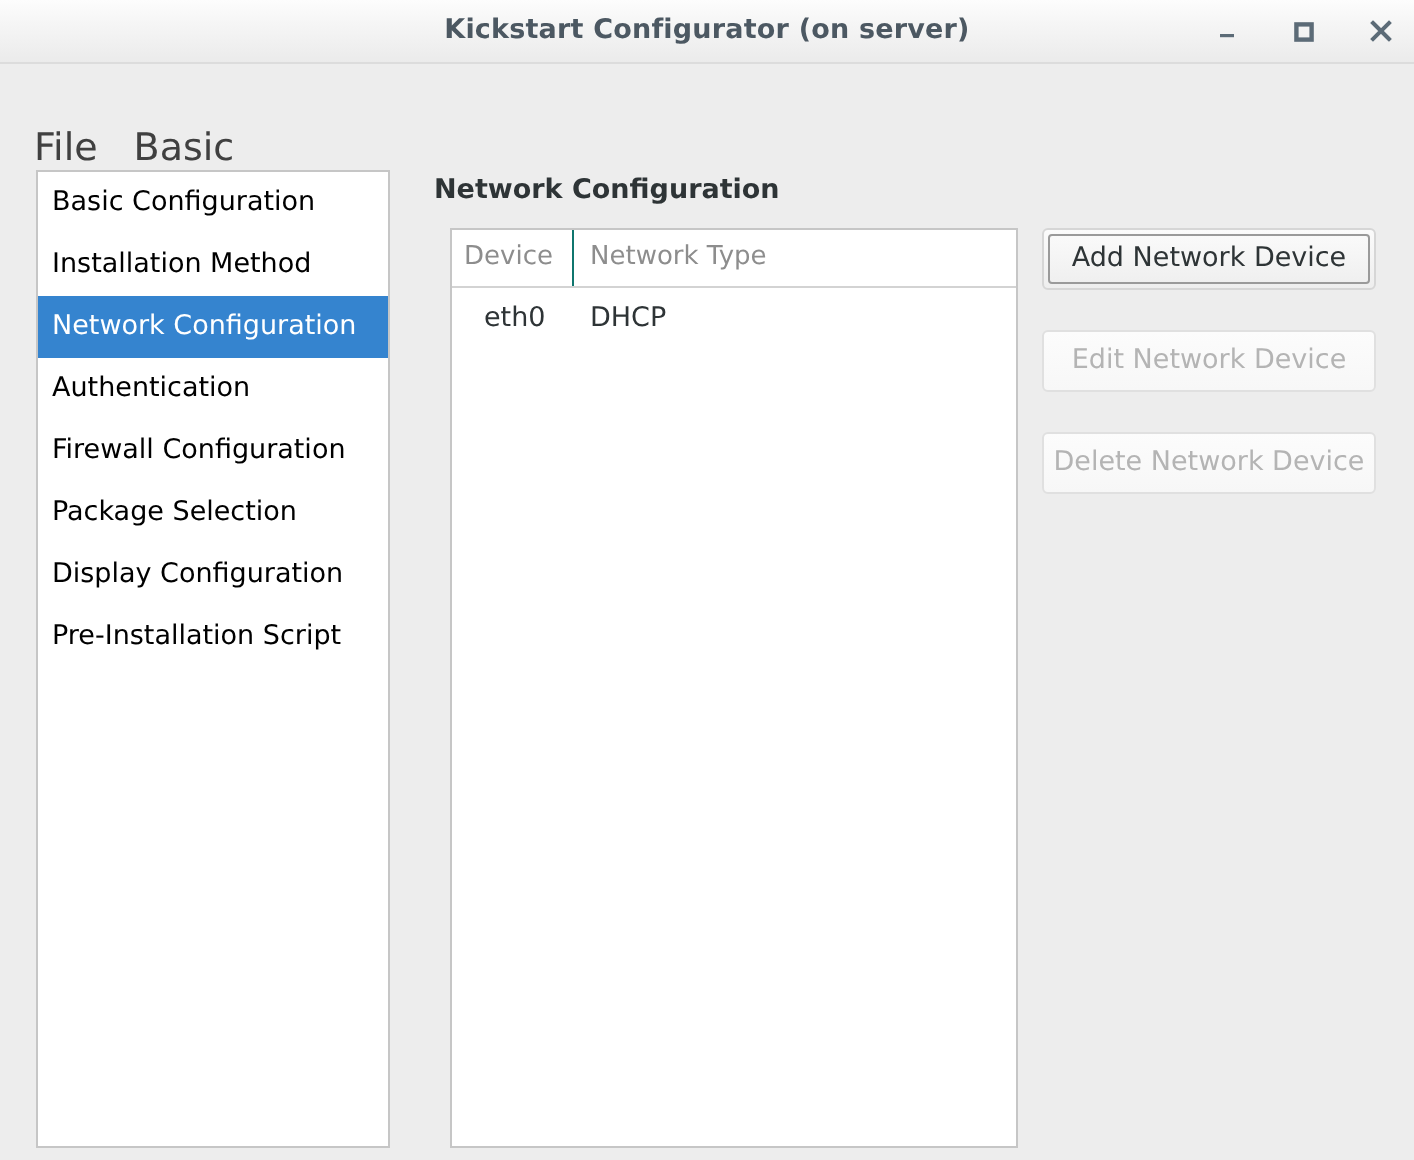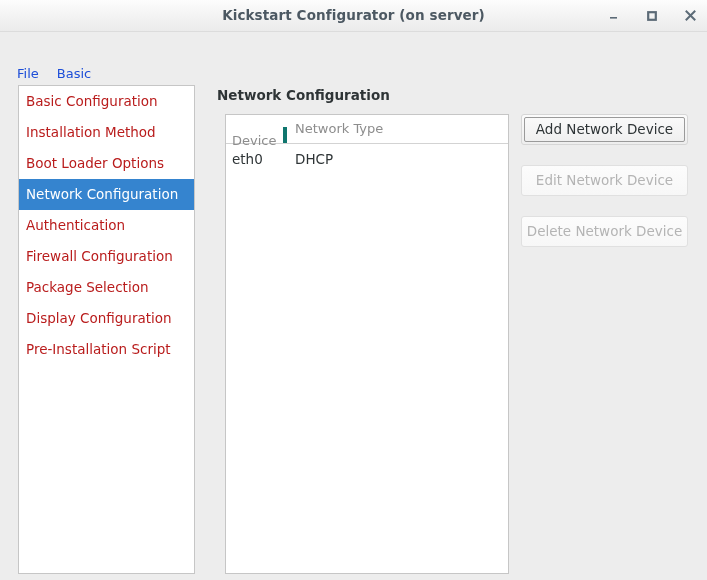--- a/index.html
+++ b/index.html
@@ -61,22 +61,22 @@
     left: 0; top: 32px;
     width: 707px;
     height: 38px;
     background: #ededed;
     display: flex;
     align-items: center;
     padding-left: 8px;
     box-sizing: border-box;
   }
   .menu-item {
-    font-size: 13px;
-    color: #1d4ed8;
+    font-size: 19px;
+    color: #404040;
     padding: 3px 9px;
     border-radius: 3px;
     margin-top: 45px;
   }
 
   
   .sidebar {
     position: absolute;
     left: 18px;
     top: 85px;
@@ -85,21 +85,21 @@
     background: #ffffff;
     border: 1px solid #c6c6c6;
     box-sizing: border-box;
     overflow: hidden;
   }
   .side-item {
     height: 31px;
     line-height: 31px;
     padding-left: 7px;
     font-size: 13.5px;
-    color: #b91c1c;
+    color: #000000;
     white-space: nowrap;
     box-sizing: border-box;
   }
   .side-item.selected {
     background: #3584cf;
     color: #ffffff;
   }
 
   
   .content-title {
@@ -129,32 +129,32 @@
     background: #ffffff;
   }
   .th {
     font-size: 13px;
     color: #8d8d8d;
     line-height: 27px;
     padding-left: 6px;
     box-sizing: border-box;
     white-space: nowrap;
   }
-  .th.c0 { width: 61px; border-right: 4px solid #0f766e; margin-top: 12px; }
+  .th.c0 { width: 61px; border-right: 1px solid #0f766e; }
   .th.c1 { flex: 1; padding-left: 8px; }
 
   .tbl-row {
     display: flex;
     height: 30px;
   }
   .td {
     font-size: 13.5px;
     color: #2e3436;
     line-height: 30px;
-    padding-left: 6px;
+    padding-left: 16px;
     box-sizing: border-box;
     white-space: nowrap;
   }
   .td.c0 { width: 61px; }
   .td.c1 { flex: 1; padding-left: 8px; }
 
   
   .btn-col {
     position: absolute;
     left: 521px;
@@ -221,21 +221,20 @@
 </div>
 
 <div class="menubar">
   <div class="menu-item">File</div>
   <div class="menu-item">Basic</div>
 </div>
 
 <div class="sidebar">
   <div class="side-item">Basic Configuration</div>
   <div class="side-item">Installation Method</div>
-  <div class="side-item">Boot Loader Options</div>
   <div class="side-item selected">Network Configuration</div>
   <div class="side-item">Authentication</div>
   <div class="side-item">Firewall Configuration</div>
   <div class="side-item">Package Selection</div>
   <div class="side-item">Display Configuration</div>
   <div class="side-item">Pre-Installation Script</div>
 </div>
 
 <div class="content-title">Network Configuration</div>
 

